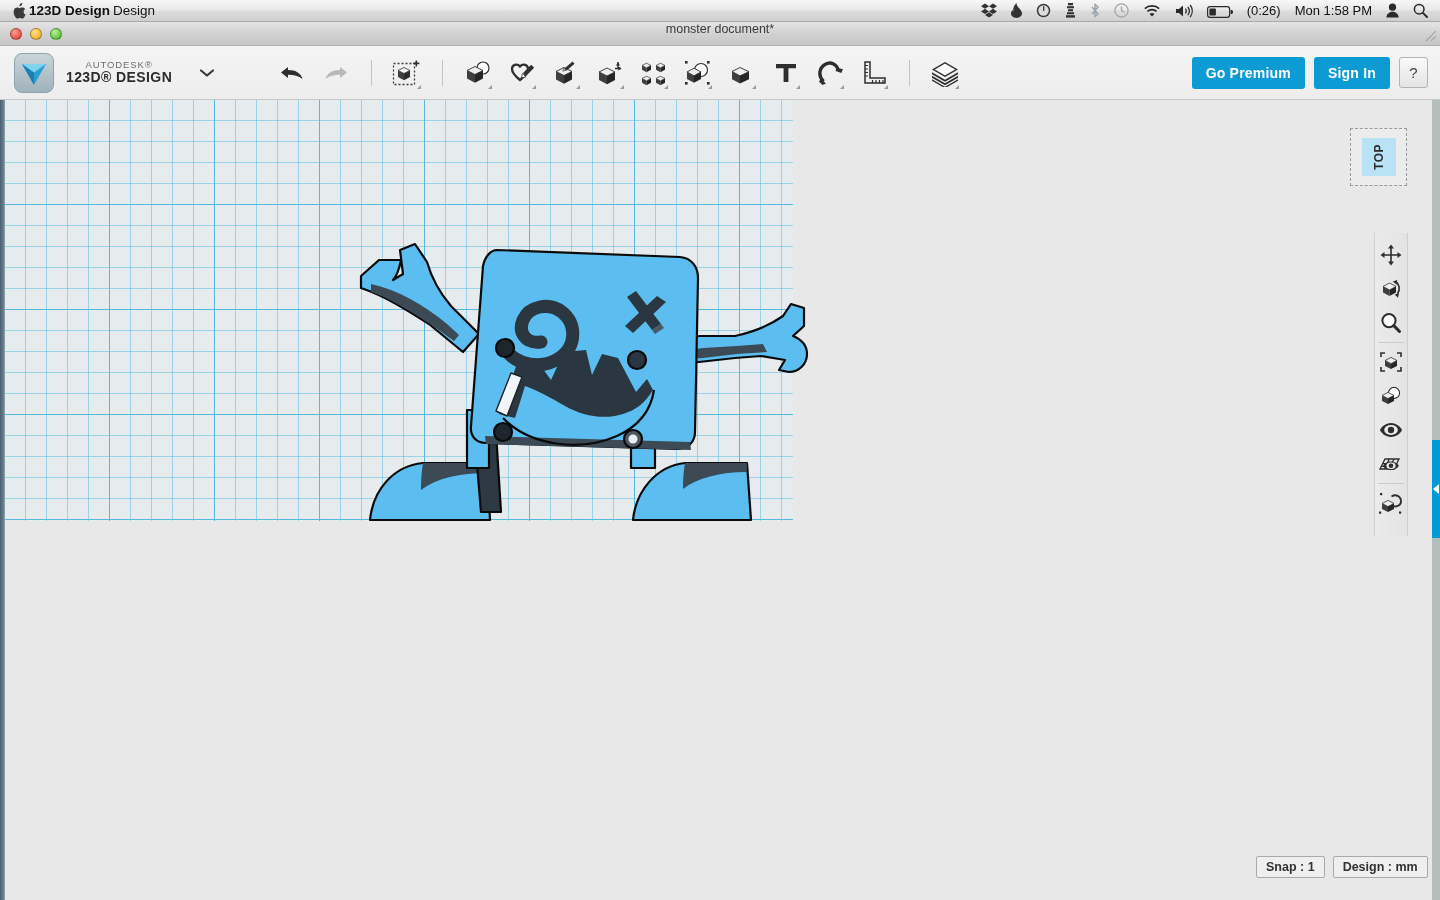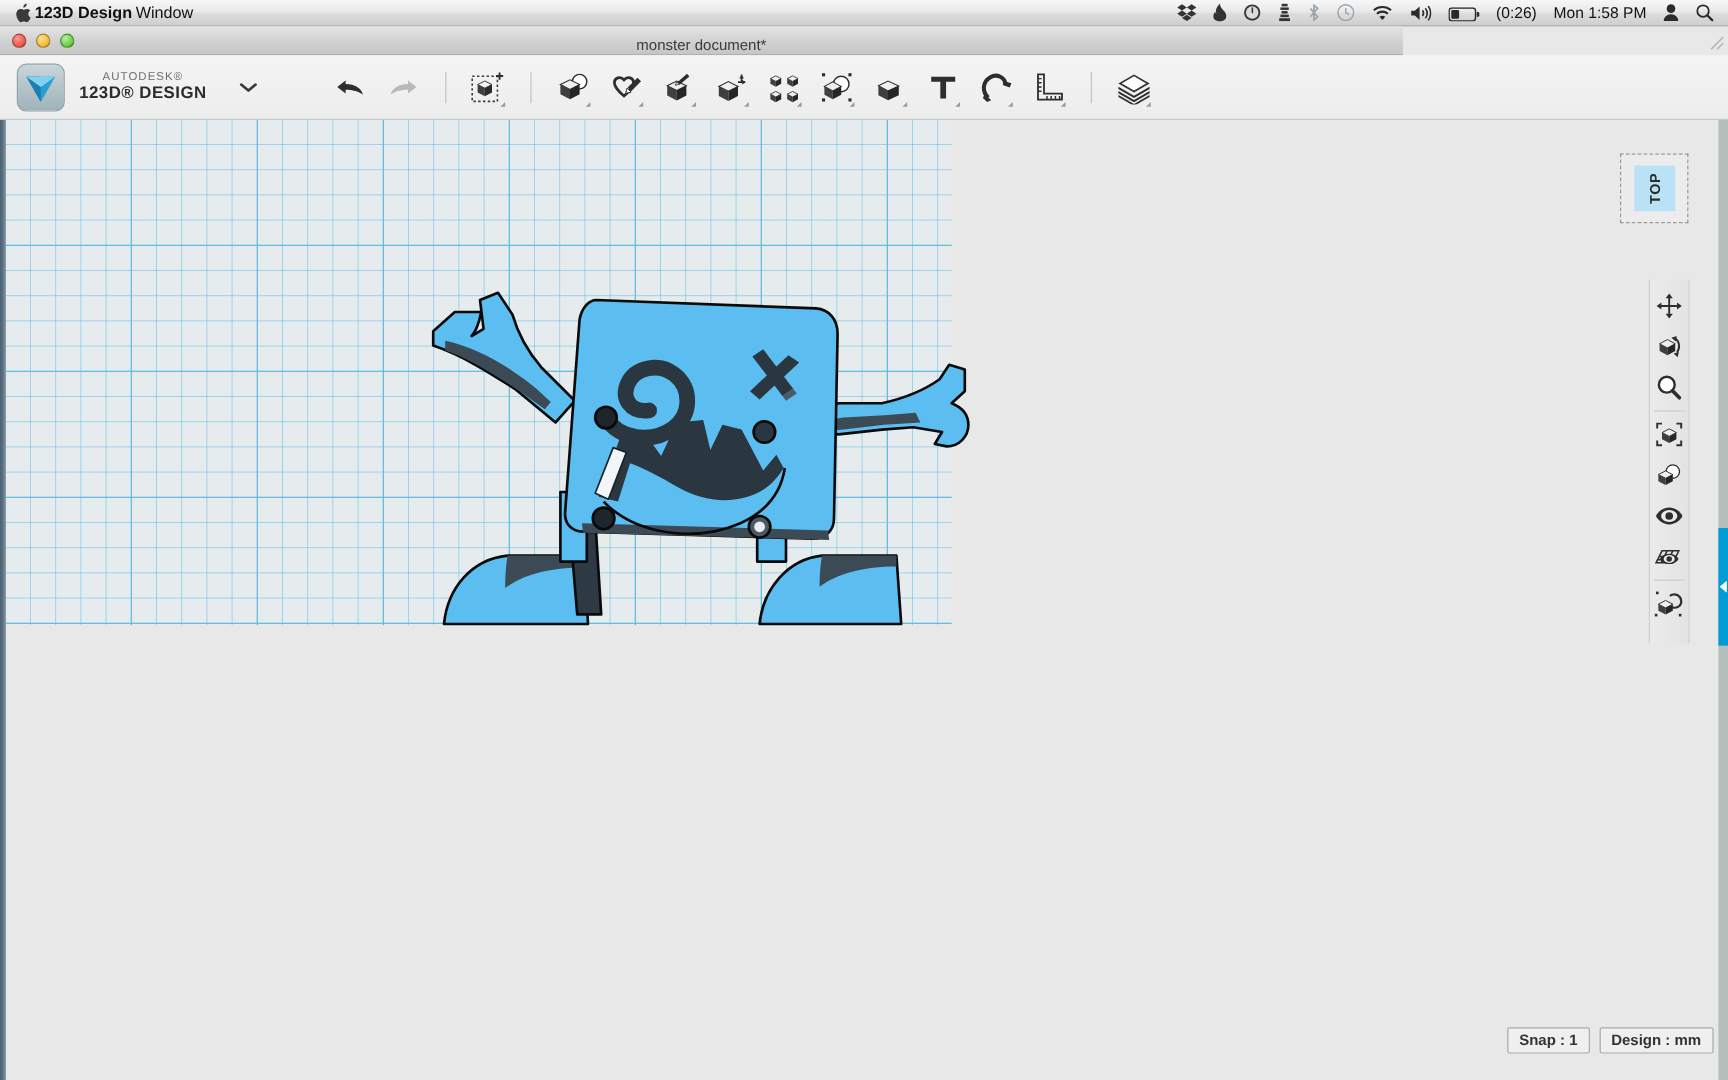--- a/index.html
+++ b/index.html
@@ -23,24 +23,24 @@
   #menubar .mi.reg{ font-weight:normal; }
   #menubar .right{ margin-left:auto; display:flex; align-items:flex-end; gap:14px; padding-right:12px; }
   #menubar .right .ic{ font-size:13px; color:#222; line-height:1; display:flex; align-items:center; }
   #menubar .right .dim{ color:#9aa3ab; }
   #menubar .right .clock{ font-size:13px; color:#111; }
 
   .svgic{ display:block; }
 
   
   #titlebar{
-    position:absolute; left:0; top:22px; width:1169px; height:24px;
+    position:absolute; left:0; top:22px; width:1440px; height:24px;
     background:linear-gradient(to bottom,#e4e4e4 0%,#d2d2d2 50%,#c6c6c6 100%);
     border-bottom:1px solid #b0b0b0;
-    display:flex; align-items:flex-end; justify-content:center;
+    display:flex; align-items:flex-start; justify-content:center;
   }
   #titlebar .title{ font-size:12.5px; color:#3b3b3b; }
   .traffic{ position:absolute; left:10px; top:6px; display:flex; gap:8px; }
   .tl{ width:12px; height:12px; border-radius:50%; border:1px solid rgba(0,0,0,.30); }
   .tl.r{ background:radial-gradient(circle at 35% 30%,#ff9a92,#e8544a 70%,#c03c33); }
   .tl.y{ background:radial-gradient(circle at 35% 30%,#ffe08a,#f2b733 70%,#cf9418); }
   .tl.g{ background:radial-gradient(circle at 35% 30%,#b9f09a,#63c83f 70%,#44a128); }
   .resizecorner{ position:absolute; right:3px; top:26px; width:16px; height:16px; opacity:.45; }
 
   
@@ -147,21 +147,21 @@
 </head>
 <body>
 
 <div id="menubar">
   <div class="apple">
     <svg class="svgic" width="14" height="16" viewBox="0 0 14 16">
       <path fill="#3a3a3a" d="M9.6 2.2c.5-.6.8-1.4.7-2.2-.7 0-1.6.5-2.1 1.1-.5.5-.9 1.4-.8 2.2.8.1 1.6-.4 2.2-1.1zM10.4 4.5c-1.2-.1-2.2.7-2.8.7-.6 0-1.4-.6-2.4-.6-1.2 0-2.4.7-3 1.8-1.3 2.2-.3 5.5 1 7.3.6.9 1.3 1.9 2.3 1.8.9 0 1.3-.6 2.4-.6 1.1 0 1.4.6 2.4.6 1 0 1.6-.9 2.2-1.8.7-1 1-2 1-2.1 0 0-1.9-.7-1.9-2.9 0-1.8 1.5-2.7 1.6-2.7-.9-1.3-2.2-1.5-2.8-1.5z"></path>
     </svg>
   </div>
   <div class="mi">123D Design</div>
-  <div class="mi reg">Window</div>
+  <div class="mi reg">Design</div>
 
   <div class="right">
     <span class="ic">
       <svg class="svgic" width="16" height="15" viewBox="0 0 16 15">
         <path fill="#333" d="M4 0.5 0 3.2l4 2.6 4-2.6zM12 0.5 8 3.2l4 2.6 4-2.6zM0 8.4l4 2.6 4-2.6L4 5.8zM12 5.8 8 8.4l4 2.6 4-2.6zM4 11.9l4 2.6 4-2.6-4-2.6z"></path>
       </svg>
     </span>
     <span class="ic">
       <svg class="svgic" width="11" height="15" viewBox="0 0 11 15">
         <path fill="#333" d="M5.5 0C5.5 0 2.2 3.3 2.2 6.6c0 1.2.5 2 .5 2S2 7.9 1.6 6.9C.6 8 0 9.4 0 10.6 0 13 2.5 15 5.5 15S11 13 11 10.6C11 6.4 5.5 4.3 5.5 0z"></path>
@@ -418,20 +418,25 @@
         <path fill="#2e2e2e" d="M15 3 2 10.5 15 18l13-7.5z"></path>
         <path fill="#fff" stroke="#2e2e2e" stroke-width=".7" d="M15 4.2 4.2 10.5 15 16.8l10.8-6.3z"></path>
         <path fill="#2e2e2e" d="M2 13.2 15 20.7l13-7.5v2L15 22.7 2 15.2z"></path>
         <path fill="#2e2e2e" d="M2 16.8 15 24.3l13-7.5v2L15 26.3 2 18.8z"></path>
         <path fill="#2e2e2e" d="M2 20.2 15 27.7l13-7.5v1.6L15 29.3 2 21.8z"></path>
       </svg>
       <span class="caret"></span>
     </div>
   </div>
 
+  <div id="tbright">
+    <button class="bluebtn">Go Premium</button>
+    <button class="bluebtn">Sign In</button>
+    <div class="helpbtn">?</div>
+  </div>
 </div>
 
 <div id="canvas">
   <div id="leftedge"></div>
   <div id="grid"></div>
 
   <div id="monsterwrap">
     <svg width="455" height="300" viewBox="0 0 455 300">
       <g stroke="#0a0a0a" stroke-width="2.2" stroke-linejoin="round">
 

